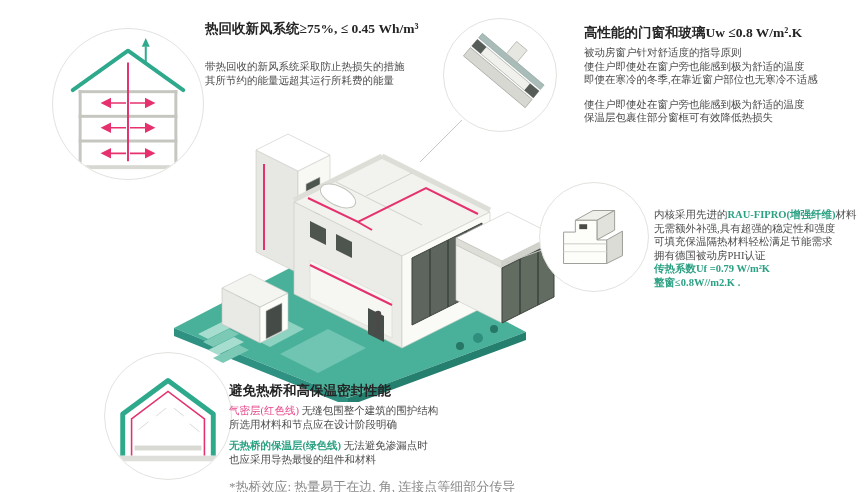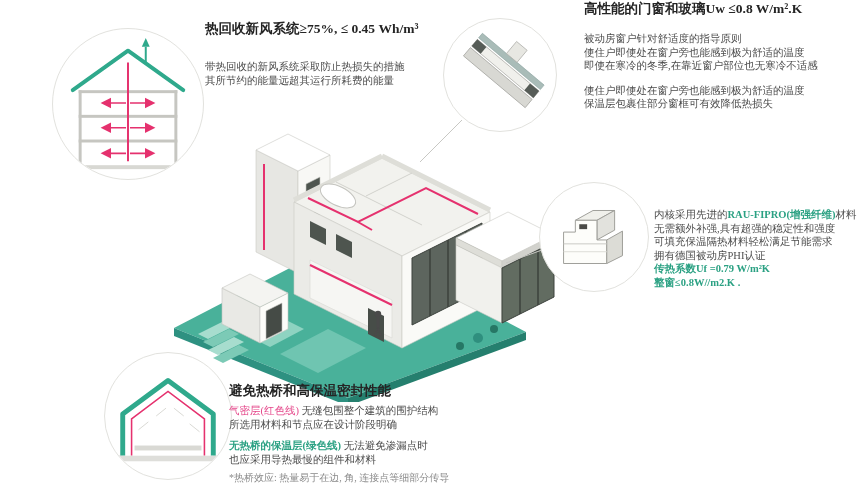--- a/index.html
+++ b/index.html
@@ -11,21 +11,21 @@
   .circle{
     position:absolute;background:#ffffff;border:1px solid #e2e2de;border-radius:50%;
     display:flex;align-items:center;justify-content:center;box-sizing:border-box;overflow:hidden;
   }
   .callout-title{font-size:13.5px;font-weight:bold;color:#252525;line-height:17px;white-space:nowrap;}
   .callout-body{font-size:10.5px;color:#4c4c4c;line-height:13.5px;}
   .callout-body div{white-space:nowrap;}
   .gap{height:11px;}
   .teal-bold{color:#2ba183;font-weight:bold;}
   .pink-bold{color:#e5478a;}
-  .footnote{font-size:10px;color:#8a8a8a;margin-top:5px;white-space:nowrap;}
+  .footnote{font-size:13px;color:#8a8a8a;margin-top:14px;white-space:nowrap;}
   svg{display:block;}
 </style>
 </head>
 <body>
 
 <div class="stage">
 
   <div class="abs" style="left:160px;top:92px;width:400px;height:310px">
     <svg viewBox="0 0 400 310" width="400" height="310">
 
@@ -181,23 +181,23 @@
   </div>
 
   <div class="abs" style="left:205px;top:20px;width:260px">
     <div class="callout-title">热回收新风系统≥75%, ≤ 0.45 Wh/m³</div>
     <div class="callout-body" style="margin-top:23px">
       <div>带热回收的新风系统采取防止热损失的措施</div>
       <div>其所节约的能量远超其运行所耗费的能量</div>
     </div>
   </div>
 
-  <div class="abs" style="left:584px;top:0;width:278px">
+  <div class="abs" style="left:584px;top:24px;width:278px">
     <div class="callout-title">高性能的门窗和玻璃Uw ≤0.8 W/m².K</div>
-    <div class="callout-body" style="margin-top:15px">
+    <div class="callout-body" style="margin-top:5px">
       <div>被动房窗户针对舒适度的指导原则</div>
       <div>使住户即使处在窗户旁也能感到极为舒适的温度</div>
       <div>即使在寒冷的冬季,在靠近窗户部位也无寒冷不适感</div>
       <div class="gap"></div>
       <div>使住户即使处在窗户旁也能感到极为舒适的温度</div>
       <div>保温层包裹住部分窗框可有效降低热损失</div>
     </div>
   </div>
 
   <div class="abs" style="left:654px;top:208px;width:210px">

